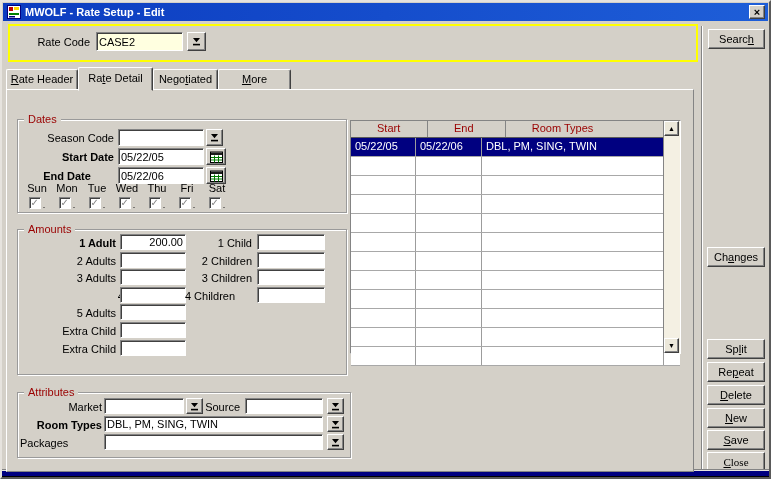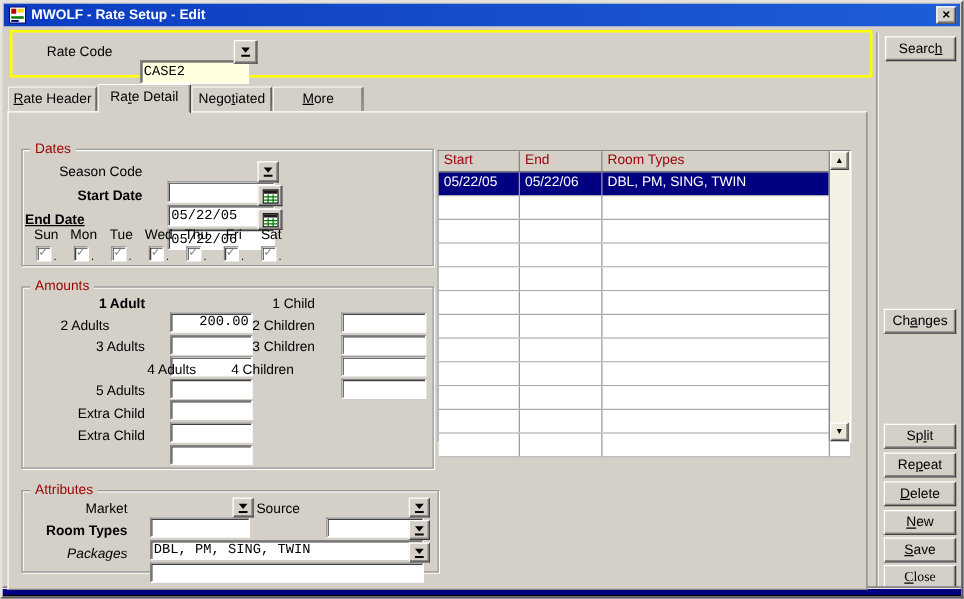--- a/index.html
+++ b/index.html
@@ -5,22 +5,22 @@
   html,body{margin:0;padding:0;background:#fff;}
   body{width:771px;height:479px;font-family:"Liberation Sans",sans-serif;-webkit-font-smoothing:none;}
   .window{position:relative;width:771px;height:479px;box-sizing:border-box;background:#d4d0c8;
           border:2px solid;border-color:#e6e3de #5a5a5a #5a5a5a #e6e3de;overflow:hidden;cursor:default;}
   
   .sunken{background:#fff;border:1px solid;border-color:#848484 #fff #fff #848484;box-shadow:inset 1px 1px 0 #404040;}
   .raised{background:#d4d0c8;border:1px solid;border-color:#fff #404040 #404040 #fff;box-shadow:inset -1px -1px 0 #848484;}
   .lbl{position:absolute;font-size:11px;line-height:15px;color:#000;white-space:nowrap;}
   .bold{font-weight:bold;}
   .u{text-decoration:underline;}
-  input.field{position:absolute;box-sizing:border-box;font-family:Liberation Mono, monospace;font-size:11px;
-              padding:4px 2px;margin:16px;outline:none;color:#000;}
+  input.field{position:absolute;box-sizing:border-box;font-family:Liberation Sans, sans-serif;font-size:11px;
+              padding:4px 2px;margin:0;outline:none;color:#000;}
   .num{text-align:right;}
   .cream{background:#ffffe0;}
   .win-btn{position:absolute;box-sizing:border-box;font-family:"Liberation Sans",sans-serif;font-size:11px;
            color:#000;text-align:center;padding:0;line-height:17px;}
   
   .titlebar{position:absolute;left:1px;top:1px;right:1px;height:18px;display:flex;align-items:center;
             background:linear-gradient(90deg,#0c3cc0,#1e5ed8);padding:0 2px;}
   .title-text{color:#fff;font-size:11px;font-weight:bold;margin-left:4px;white-space:nowrap;}
   .app-icon{margin-left:2px;flex:0 0 auto;}
   .close-btn{position:absolute;right:3px;top:2px;width:16px;height:14px;font-size:11px;font-weight:bold;
@@ -56,21 +56,21 @@
   .cb{width:12px;height:12px;box-sizing:border-box;background:#fff;border:1px solid;
       border-color:#848484 #fff #fff #848484;box-shadow:inset 1px 1px 0 #404040;
       display:flex;align-items:center;justify-content:center;}
   .cb-check{font-size:10px;line-height:10px;color:#848484;}
   .day-dot{font-size:9px;line-height:8px;margin-left:2px;color:#000;}
   
   .grid{position:absolute;left:343px;top:30px;width:331px;height:234px;box-sizing:border-box;background:#fff;
         border:1px solid;border-color:#848484 #fff #fff #848484;}
   .ghead{display:flex;height:16px;background:#d4d0c8;border-bottom:1px solid #5a5a5a;}
   .gh{box-sizing:border-box;font-size:11px;line-height:15px;color:#9a0000;padding-left:4px;
-      border-right:1px solid #848484;}
+      border-right:1px solid #848484;margin-left:22px;}
   .grow{display:flex;height:18px;background:#fff;border-bottom:1px solid #a8a8a8;}
   .gc{box-sizing:border-box;font-size:11px;line-height:17px;padding-left:4px;border-right:1px solid #9c9c9c;
       white-space:nowrap;overflow:hidden;}
   .c1{width:65px;} .c2{width:66px;} .c3{width:182px;}
   .grow.sel{background:#000080;}
   .grow.sel .gc{color:#fff;}
   .vscroll{position:absolute;right:0;top:0;bottom:0;width:16px;background:#f4f0e3;border-left:1px solid #848484;
            display:flex;flex-direction:column;justify-content:space-between;}
   .scr-btn{width:15px;height:15px;box-sizing:border-box;display:flex;align-items:center;justify-content:center;
            background:#ece8da;border:1px solid;border-color:#fff #404040 #404040 #fff;box-shadow:inset -1px -1px 0 #848484;}
@@ -133,21 +133,21 @@
       <span class="lbl bold" style="left:2px;top:30px;width:94px;text-align:right;">Start Date</span>
       <input class="sunken field" style="left: 100px; top: 28px; width: 86px; height: 17px;" value="05/22/05">
       <button class="raised cal-btn" style="left:188px;top:28px;width:20px;height:17px;">
         <svg width="13" height="12" viewBox="0 0 13 12">
             <rect x="0.5" y="1" width="12" height="10.5" fill="#fff" stroke="#000"></rect>
             <rect x="1" y="1.5" width="11" height="2.5" fill="#1a1a1a"></rect>
             <path d="M1 6.5h11M1 9h11M4.5 4.5v7M8.5 4.5v7" stroke="#007800" stroke-width="1" fill="none"></path>
           </svg>
       </button>
 
-      <span class="lbl bold" style="left:2px;top:49px;width:94px;text-align:left;text-decoration:underline;">End Date</span>
+      <span class="lbl bold" style="left:2px;top:49px;width:94px;text-align:center;">End Date</span>
       <input class="sunken field" style="left: 100px; top: 47px; width: 86px; height: 17px;" value="05/22/06">
       <button class="raised cal-btn" style="left:188px;top:47px;width:20px;height:17px;">
         <svg width="13" height="12" viewBox="0 0 13 12">
             <rect x="0.5" y="1" width="12" height="10.5" fill="#fff" stroke="#000"></rect>
             <rect x="1" y="1.5" width="11" height="2.5" fill="#1a1a1a"></rect>
             <path d="M1 6.5h11M1 9h11M4.5 4.5v7M8.5 4.5v7" stroke="#007800" stroke-width="1" fill="none"></path>
           </svg>
       </button>
 
       <div class="days">
@@ -215,21 +215,21 @@
             </span>
           </div>
       </div>
     </div>
 
     <div class="group g-amounts">
       <span class="legend">Amounts</span>
 
       <span class="lbl bold" style="left:2px;top:6px;width:96px;text-align:right;">1 Adult</span>
       <input class="sunken field num" style="left: 102px; top: 4px; width: 66px; height: 16px;" value="200.00">
-      <span class="lbl" style="left:2px;top:24px;width:96px;text-align:center;">2 Adults</span>
+      <span class="lbl" style="left:2px;top:24px;width:96px;text-align:right;">2 Adults</span>
       <input class="sunken field num" style="left: 102px; top: 22px; width: 66px; height: 16px;" value="">
       <span class="lbl" style="left:2px;top:41px;width:96px;text-align:right;">3 Adults</span>
       <input class="sunken field num" style="left: 102px; top: 39px; width: 66px; height: 16px;" value="">
       <span class="lbl" style="left:2px;top:59px;width:96px;text-align:right;padding-left:41px;">4 Adults</span>
       <input class="sunken field num" style="left: 102px; top: 57px; width: 66px; height: 16px;" value="">
       <span class="lbl" style="left:2px;top:76px;width:96px;text-align:right;">5 Adults</span>
       <input class="sunken field num" style="left: 102px; top: 74px; width: 66px; height: 16px;" value="">
       <span class="lbl" style="left:2px;top:94px;width:96px;text-align:right;">Extra Child</span>
       <input class="sunken field num" style="left: 102px; top: 92px; width: 66px; height: 16px;" value="">
       <span class="lbl" style="left:2px;top:112px;width:96px;text-align:right;">Extra Child</span>
@@ -267,21 +267,21 @@
 
       <span class="lbl bold" style="left:2px;top:25px;width:82px;text-align:right;">Room Types</span>
       <input class="sunken field" style="left: 86px; top: 23px; width: 219px; height: 16px;" value="DBL, PM, SING, TWIN">
       <button class="raised lov" style="left:309px;top:23px;width:17px;height:16px;">
         <svg width="9" height="9" viewBox="0 0 9 9">
             <path d="M1 1h7L4.5 5.2z" fill="#000"></path>
             <rect x="1" y="6.8" width="7" height="1.6" fill="#000"></rect>
           </svg>
       </button>
 
-      <span class="lbl" style="left:2px;top:43px;width:82px;text-align:right;font-style:italic;">Packages</span>
+      <span class="lbl" style="left:2px;top:43px;width:82px;text-align:left;">Packages</span>
       <input class="sunken field" style="left: 86px; top: 41px; width: 219px; height: 16px;" value="">
       <button class="raised lov" style="left:309px;top:41px;width:17px;height:16px;">
         <svg width="9" height="9" viewBox="0 0 9 9">
             <path d="M1 1h7L4.5 5.2z" fill="#000"></path>
             <rect x="1" y="6.8" width="7" height="1.6" fill="#000"></rect>
           </svg>
       </button>
     </div>
 
     <div class="grid">

